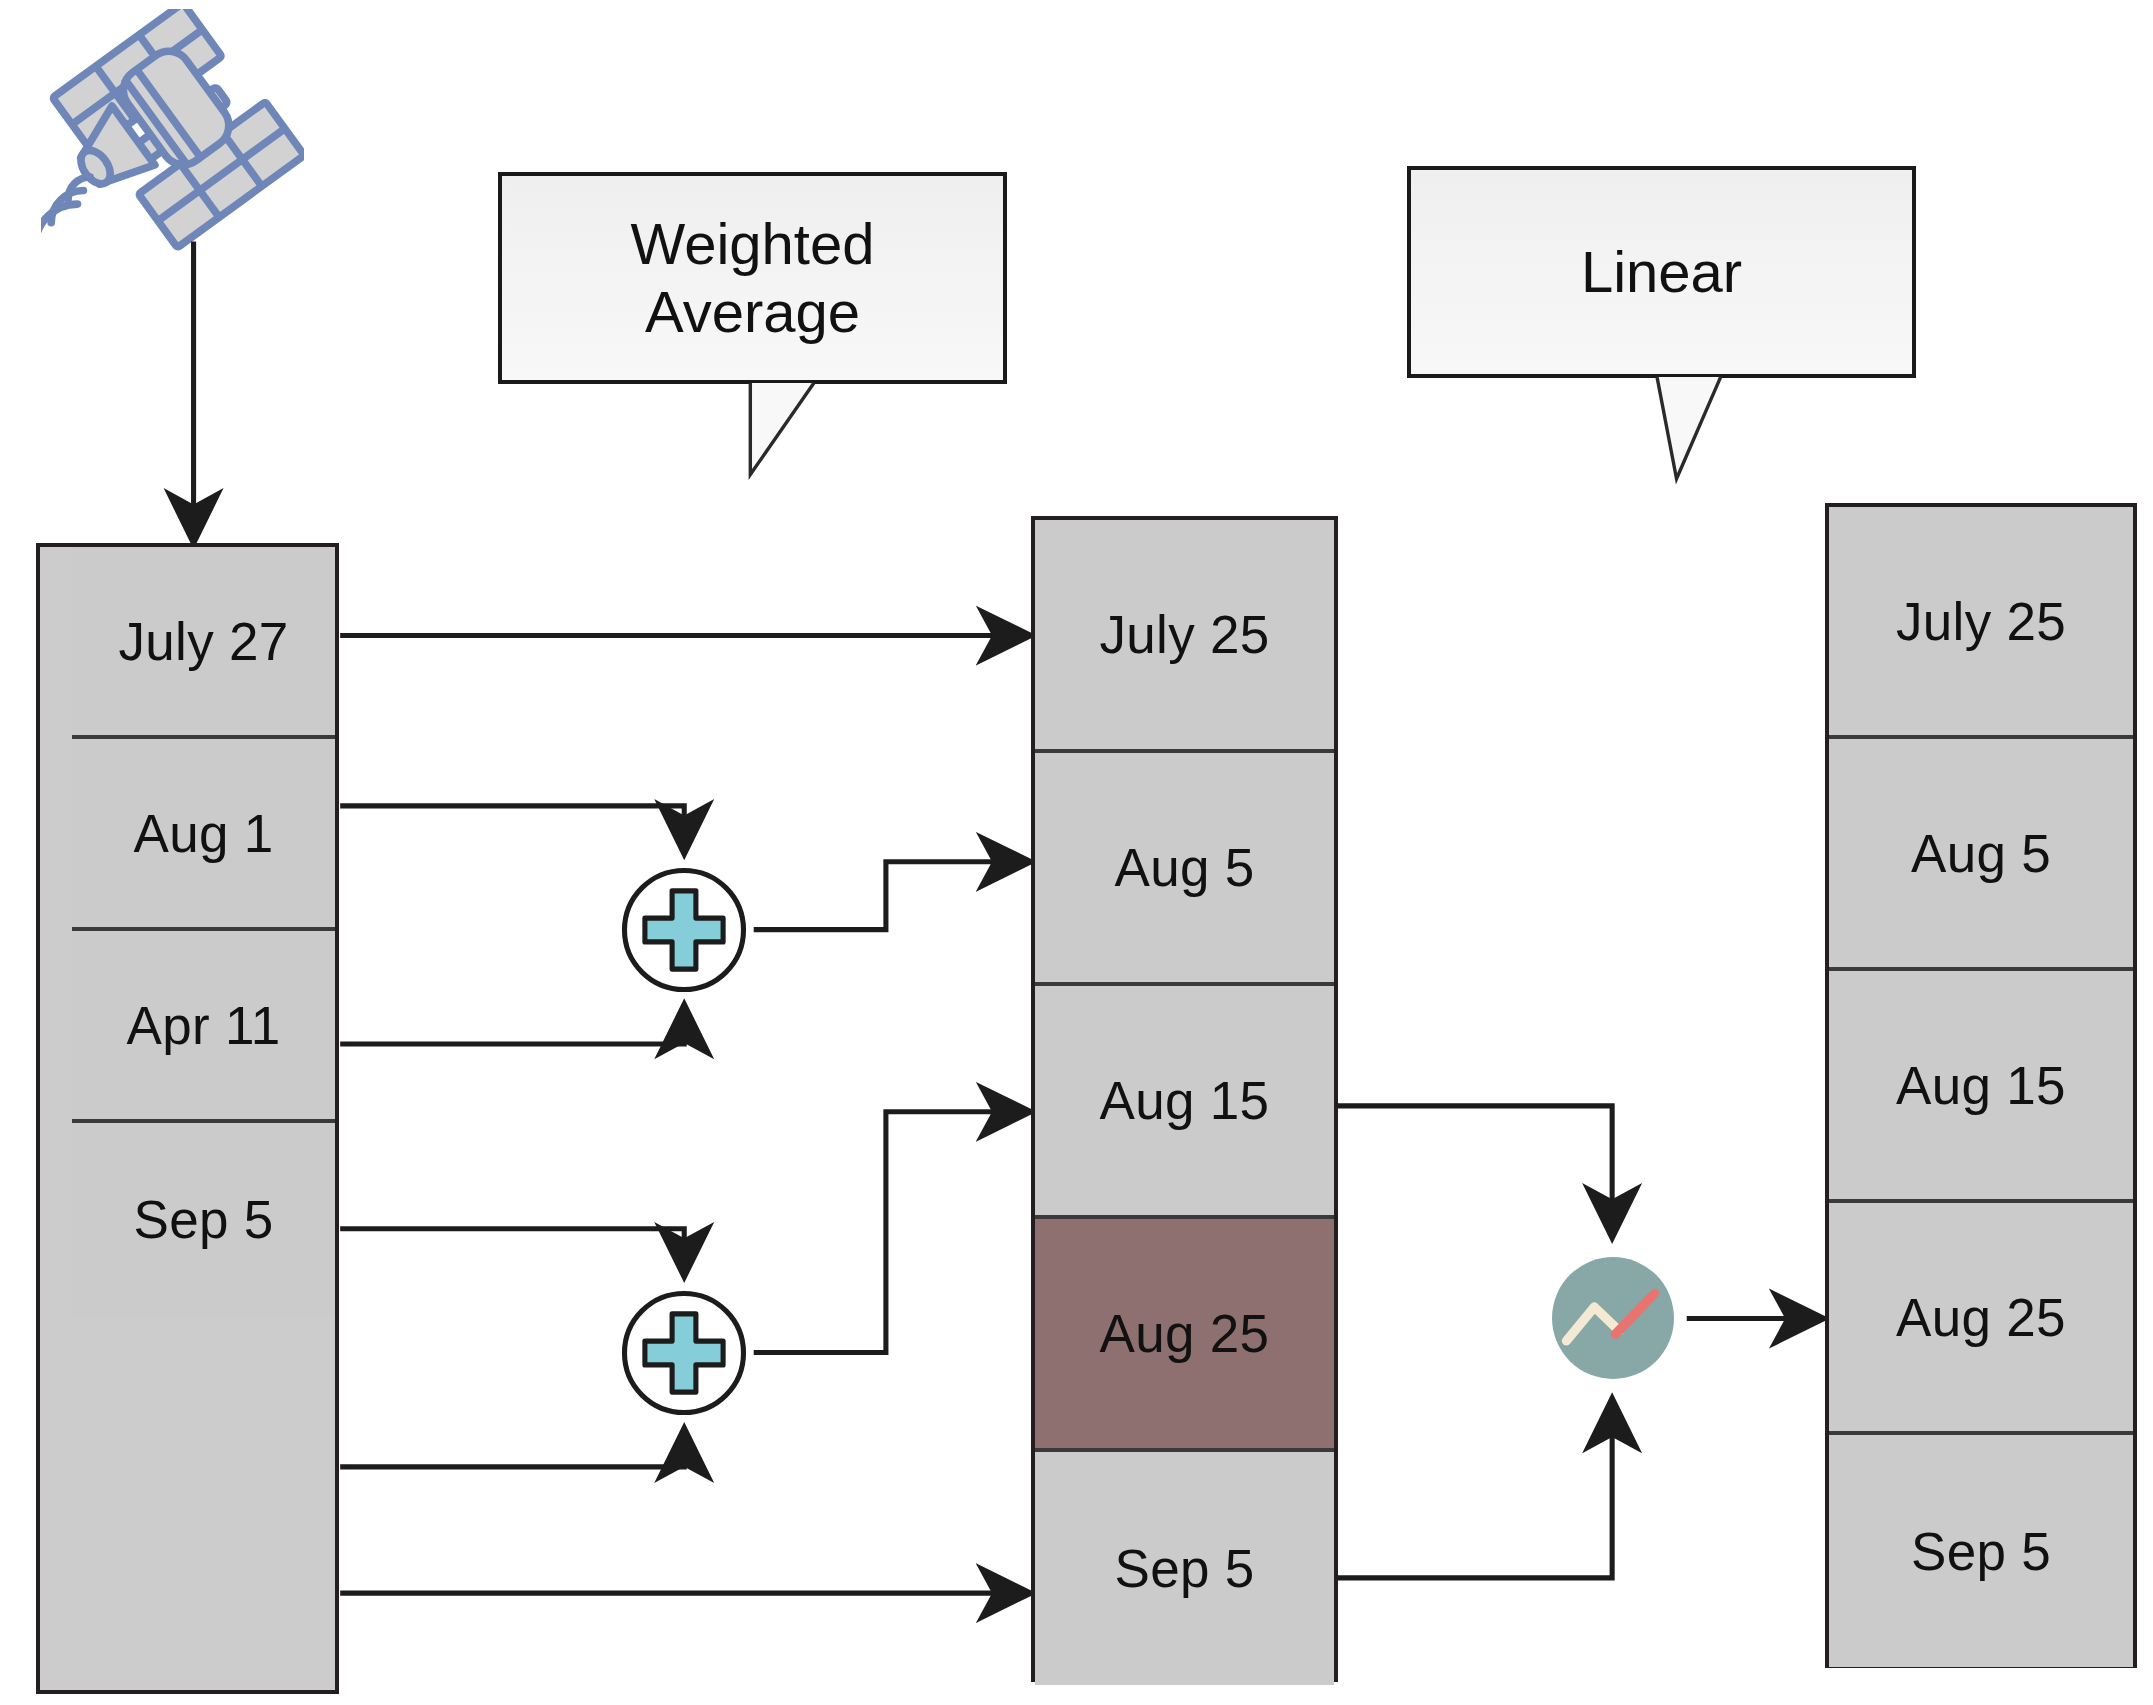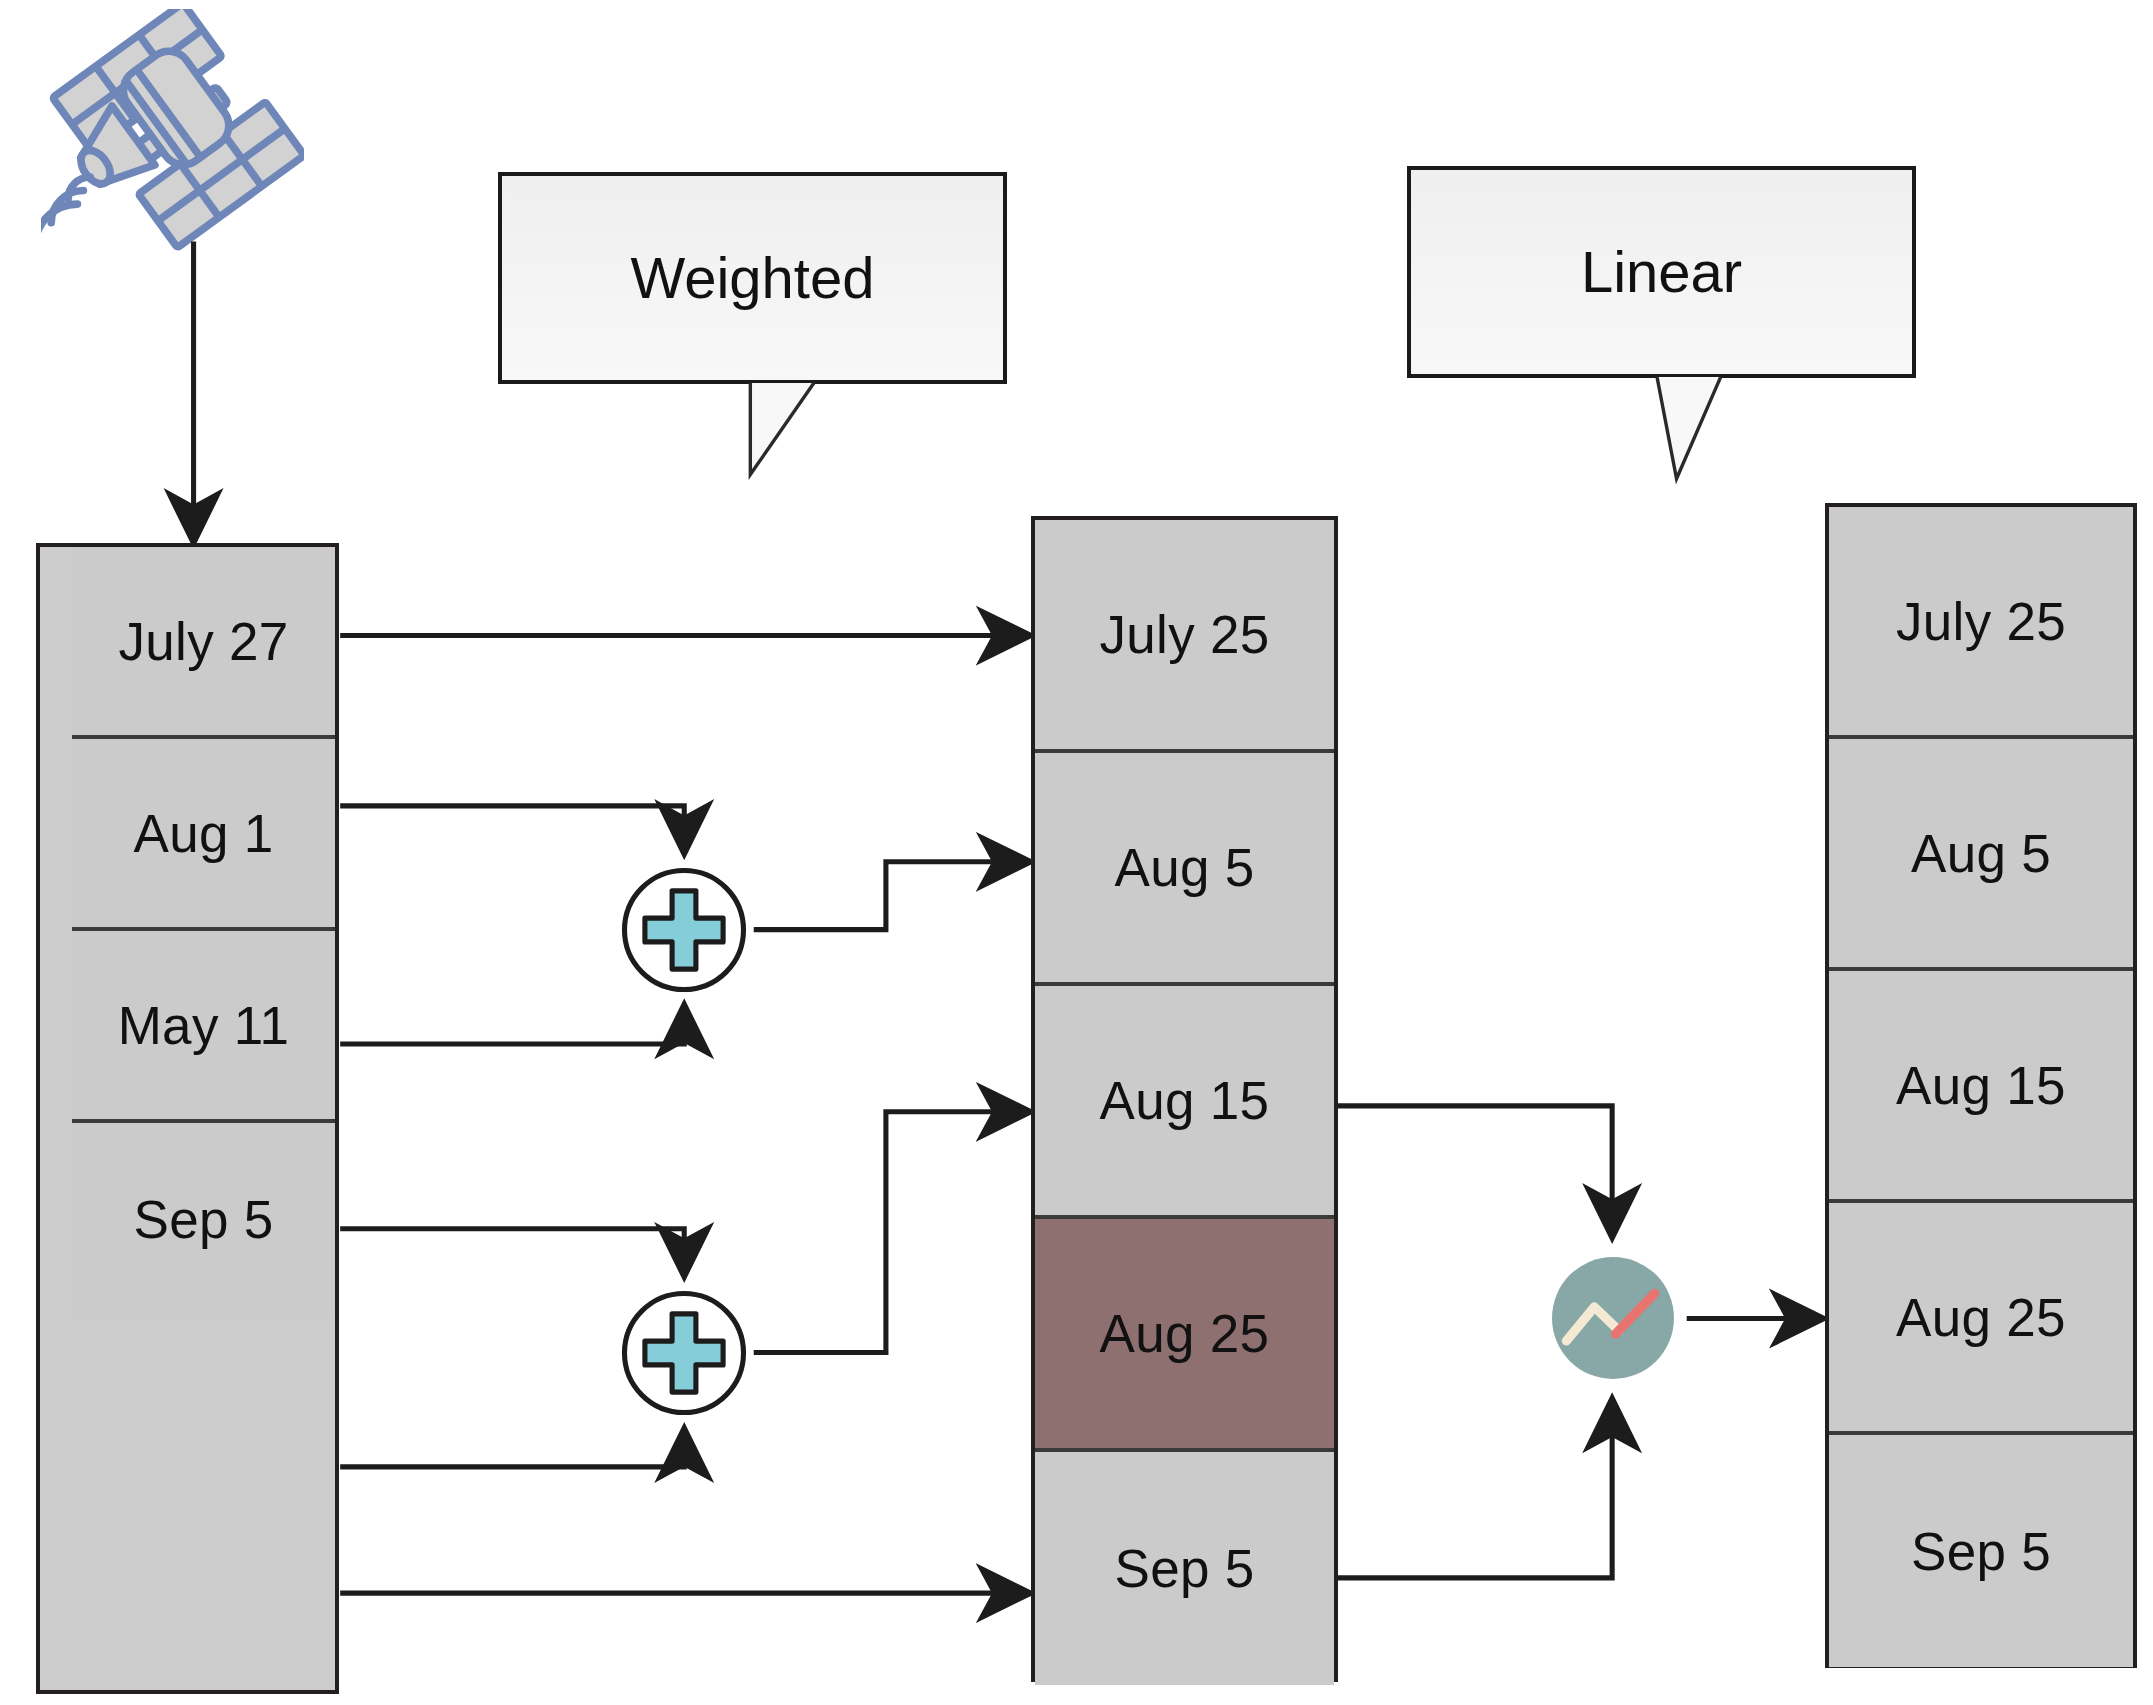--- a/index.html
+++ b/index.html
@@ -111,20 +111,21 @@
           <path d="M50 214 a38 38 0 0 0 -38 38"></path>
           <path d="M43 230 a50 50 0 0 0 -50 50"></path>
         </g>
       </g>
     </svg>
   </div>
 
   <div class="callout" id="callout-weighted">
     <div>
       <div>Weighted</div>
+      <div>Average</div>
     </div>
   </div>
 
   <div class="callout" id="callout-linear">
     <div>
       <div>Linear</div>
     </div>
   </div>
 
   <svg class="layer" aria-hidden="true" viewBox="0 0 2541 2012" width="2154" height="1705">
@@ -185,21 +186,21 @@
   </div>
 
   <div class="column" id="col-source">
     <div class="cell">
       <span class="cell-label">July 27</span>
     </div>
     <div class="cell">
       <span class="cell-label">Aug 1</span>
     </div>
     <div class="cell">
-      <span class="cell-label">May 11</span>
+      <span class="cell-label">Apr 11</span>
     </div>
     <div class="cell">
       <span class="cell-label">Sep 5</span>
     </div>
   </div>
 
   <div class="column" id="col-resampled">
     <div class="cell">
       <span class="cell-label">July 25</span>
     </div>

